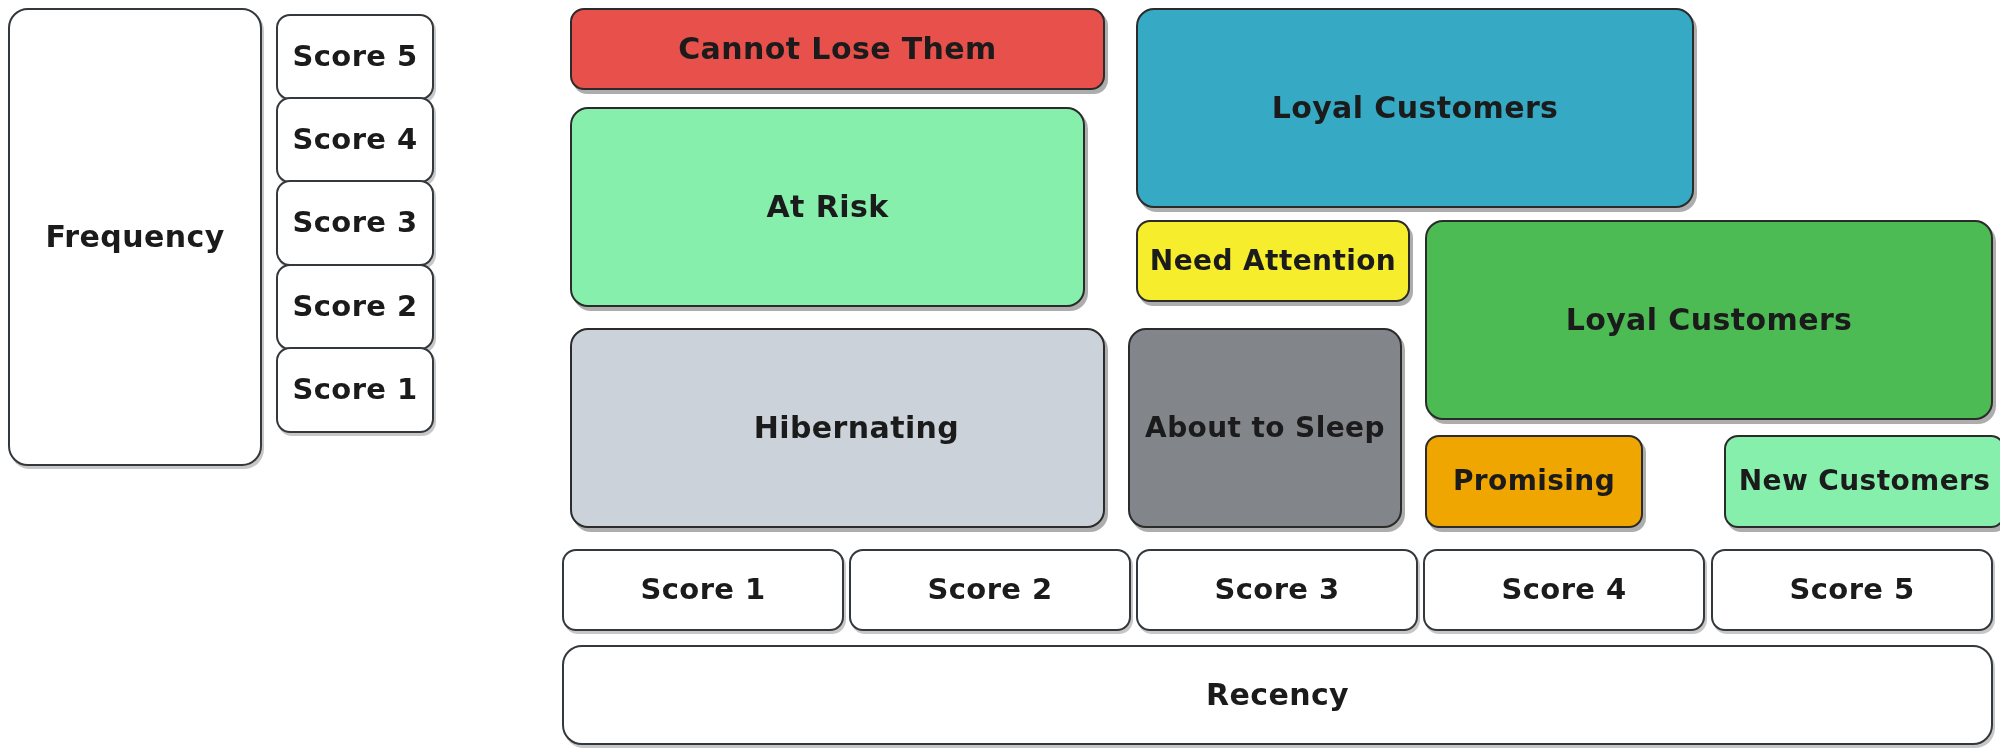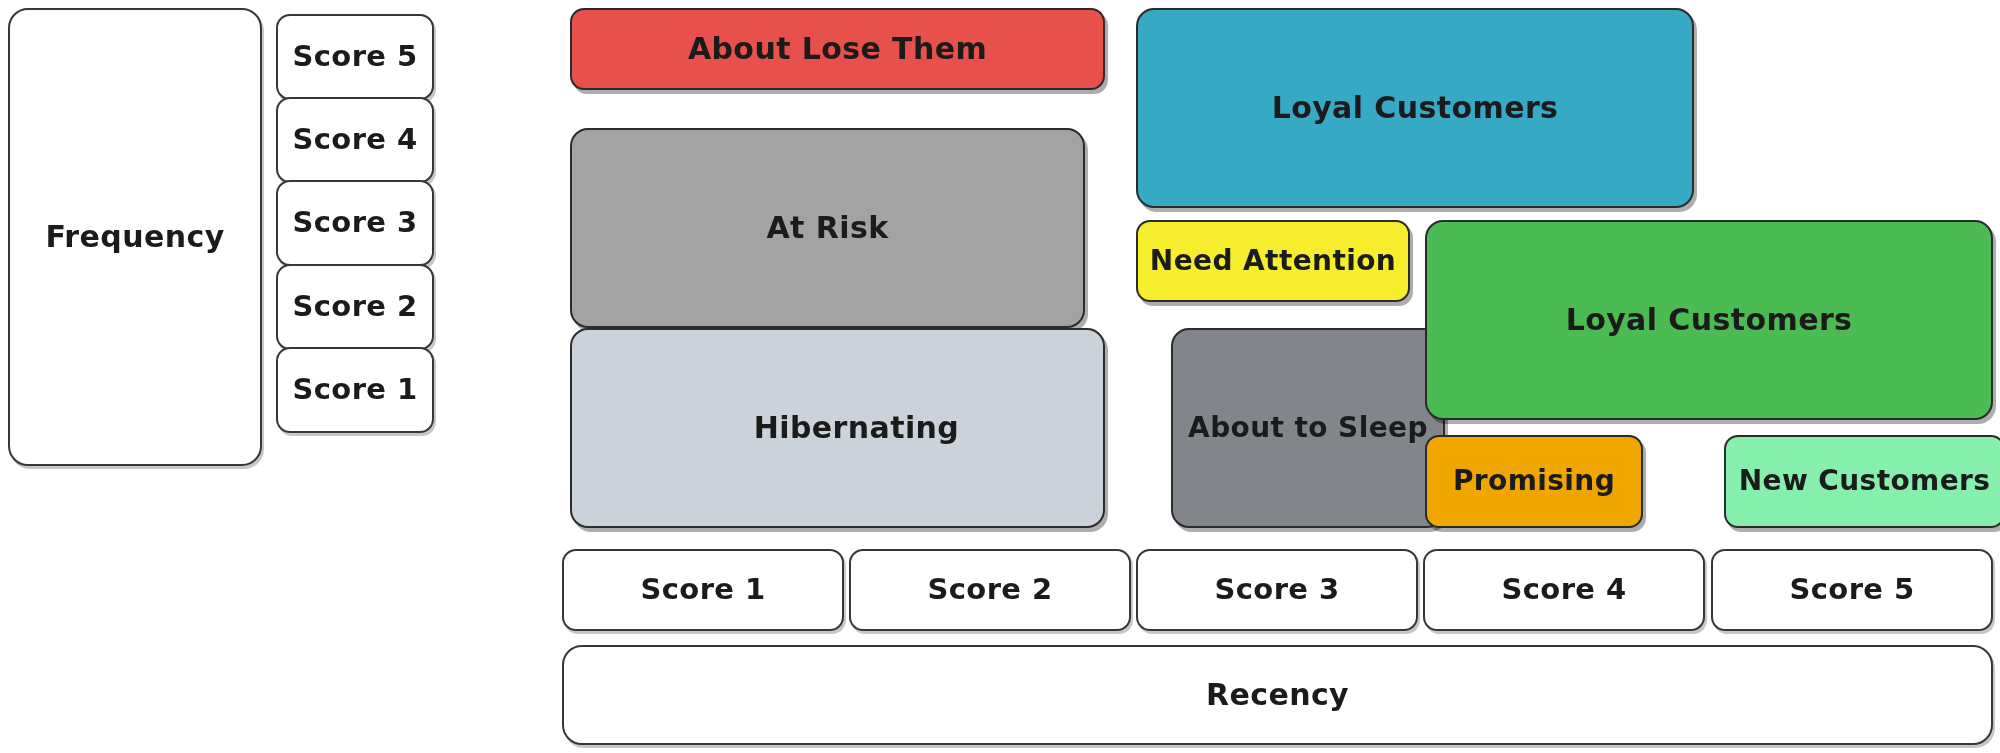--- a/index.html
+++ b/index.html
@@ -57,32 +57,32 @@
 <div id="canvas">
 
   <div class="box plain axis-label" style="left:8px; top:8px; width:254px; height:458px; border-radius:20px;">Frequency</div>
 
   <div class="box plain tick-label" style="left:276px; top:14px; width:158px; height:86px;">Score 5</div>
   <div class="box plain tick-label" style="left:276px; top:97px; width:158px; height:86px;">Score 4</div>
   <div class="box plain tick-label" style="left:276px; top:180px; width:158px; height:86px;">Score 3</div>
   <div class="box plain tick-label" style="left:276px; top:264px; width:158px; height:86px;">Score 2</div>
   <div class="box plain tick-label" style="left:276px; top:347px; width:158px; height:86px;">Score 1</div>
 
-  <div class="box seg seg-label" style="left:570px; top:8px; width:535px; height:82px; background:#e8504c;">About Lose Them</div>
+  <div class="box seg seg-label" style="left:570px; top:8px; width:535px; height:82px; background:#e8504c;">Cannot Lose Them</div>
 
-  <div class="box seg seg-label" style="left:570px; top:128px; width:515px; height:200px; background:#a3a3a3; border-radius:18px;">At Risk</div>
+  <div class="box seg seg-label" style="left:570px; top:107px; width:515px; height:200px; background:#86efac; border-radius:18px;">At Risk</div>
 
   <div class="box seg seg-label" style="left:570px; top:328px; width:535px; height:200px; background:#ccd2d9; border-radius:18px;padding-left:48px;">Hibernating</div>
 
   <div class="box seg seg-label" style="left:1136px; top:8px; width:558px; height:200px; background:#36a9c4; border-radius:18px;">Loyal Customers</div>
 
 
   <div class="box seg seg-label small" style="left:1136px; top:220px; width:274px; height:82px; background:#f6ee2c;">Need Attention</div>
 
-  <div class="box seg seg-label small" style="left:1171px; top:328px; width:274px; height:200px; background:#82868b; border-radius:18px;">About to Sleep</div>
+  <div class="box seg seg-label small" style="left:1128px; top:328px; width:274px; height:200px; background:#82868b; border-radius:18px;">About to Sleep</div>
 
   <div class="box seg seg-label" style="left:1425px; top:220px; width:568px; height:200px; background:#4cbb54; border-radius:18px;">Loyal Customers</div>
 
   <div class="box seg seg-label small" style="left:1425px; top:435px; width:218px; height:93px; background:#f0a600;">Promising</div>
 
   <div class="box seg seg-label small" style="left:1724px; top:435px; width:281px; height:93px; background:#86efac;">New Customers</div>
 
   <div class="box plain tick-label" style="left:562px; top:549px; width:282px; height:82px;">Score 1</div>
   <div class="box plain tick-label" style="left:849px; top:549px; width:282px; height:82px;">Score 2</div>
   <div class="box plain tick-label" style="left:1136px; top:549px; width:282px; height:82px;">Score 3</div>

